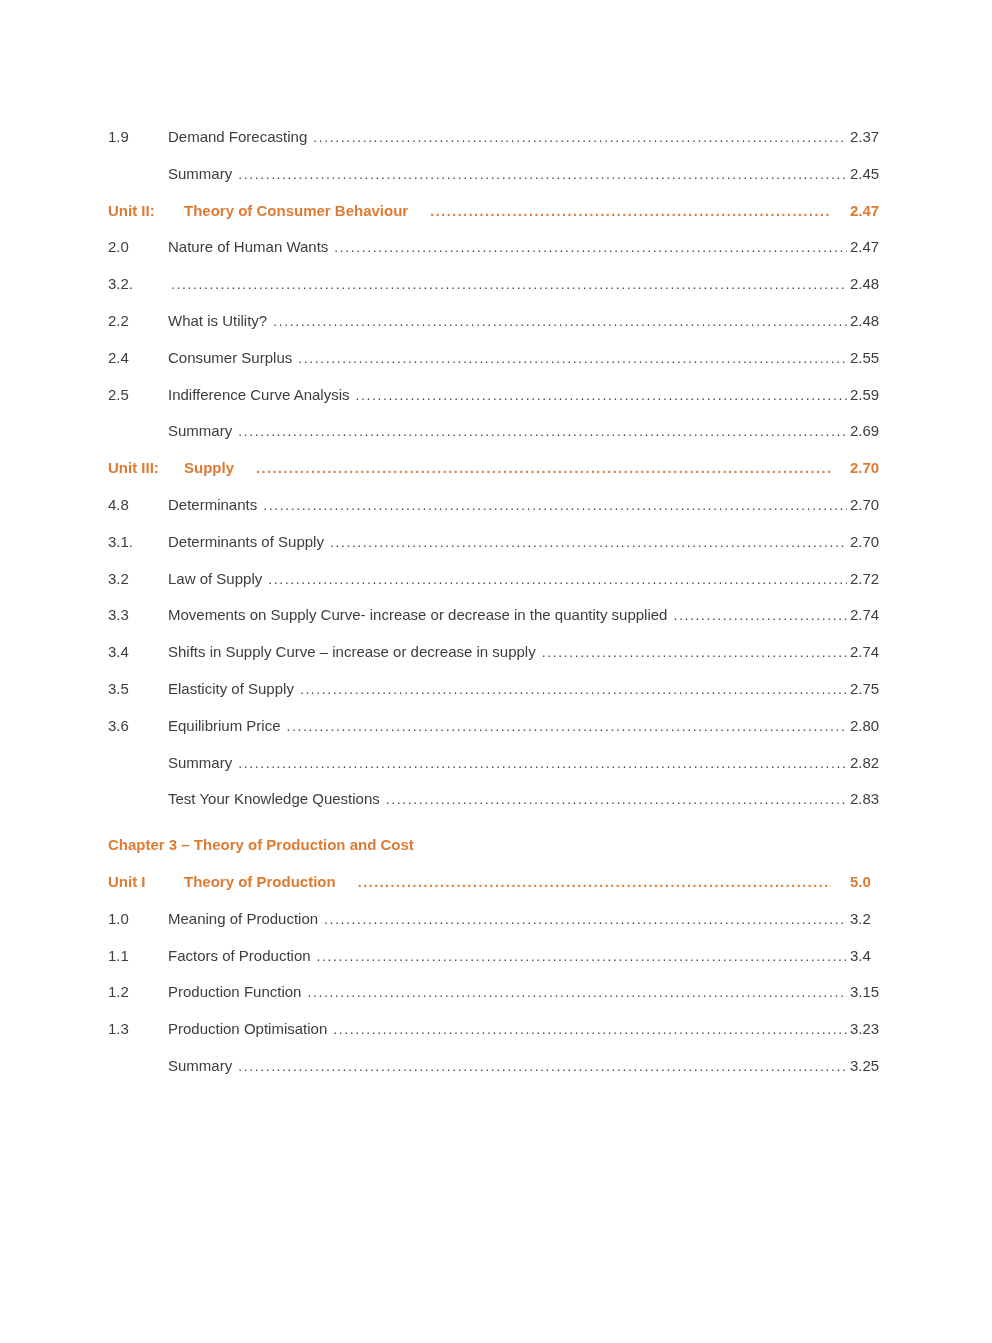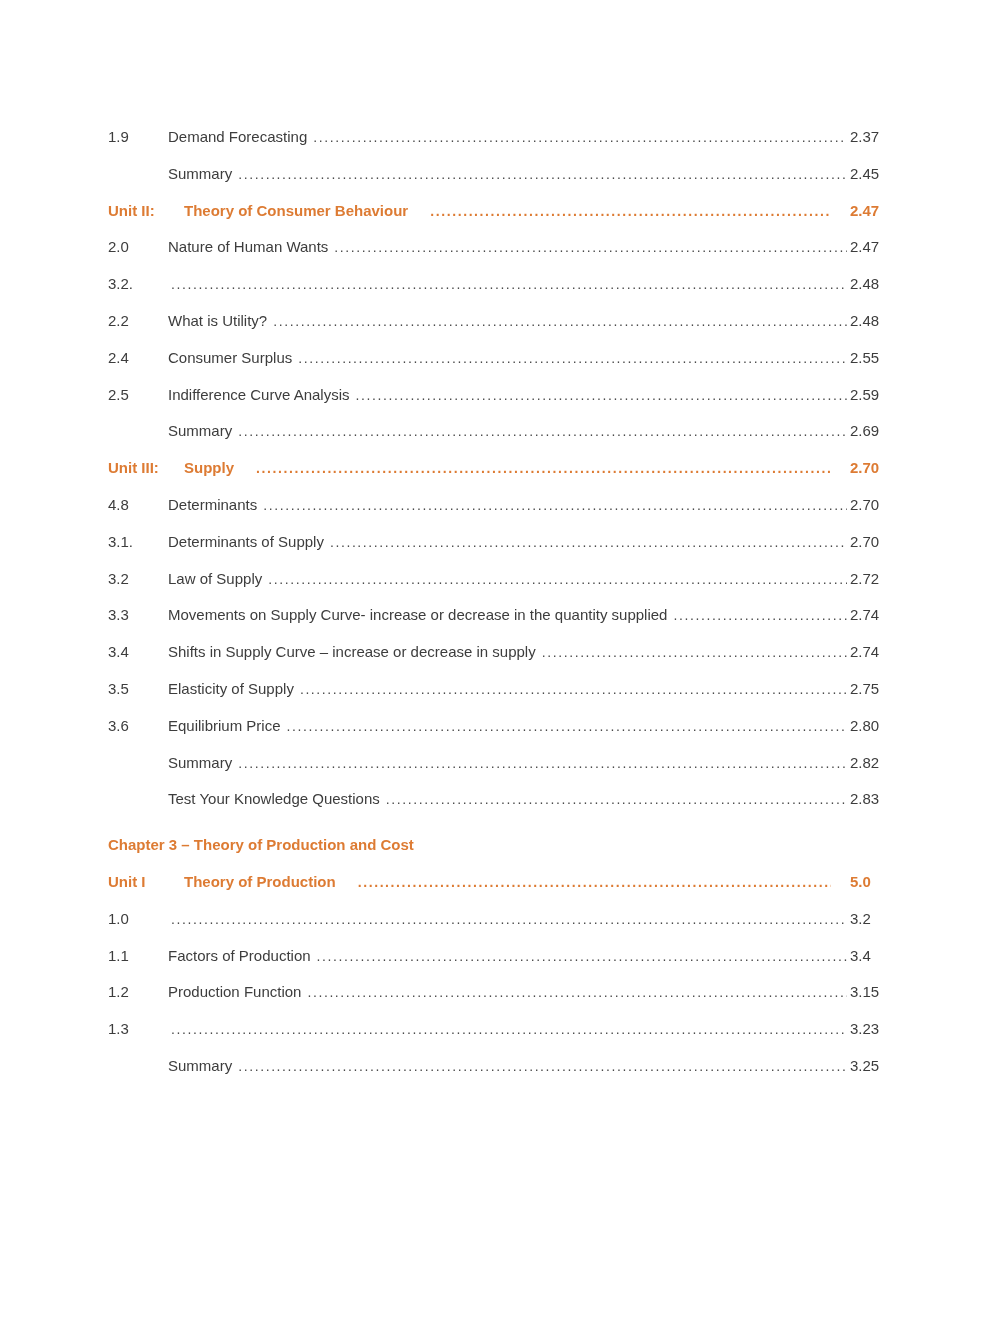--- a/index.html
+++ b/index.html
@@ -197,37 +197,39 @@
 
   </div>
     <div class="row unit">
     <span class="num">Unit I</span>
     <span class="title">Theory of Production</span>
     <span class="leader"></span>
     <span class="page">5.0</span>
   </div>
     <div class="row normal">
     <span class="num">1.0</span>
+    <span class="title">Meaning of Production</span>
     <span class="leader"></span>
     <span class="page">3.2</span>
   </div>
     <div class="row normal">
     <span class="num">1.1</span>
     <span class="title">Factors of Production</span>
     <span class="leader"></span>
     <span class="page">3.4</span>
   </div>
     <div class="row normal">
     <span class="num">1.2</span>
     <span class="title">Production Function</span>
     <span class="leader"></span>
     <span class="page">3.15</span>
   </div>
     <div class="row normal">
     <span class="num">1.3</span>
+    <span class="title">Production Optimisation</span>
     <span class="leader"></span>
     <span class="page">3.23</span>
   </div>
     <div class="row normal">
     <span class="num"></span>
     <span class="title">Summary</span>
     <span class="leader"></span>
     <span class="page">3.25</span>
   </div>
   </div>

